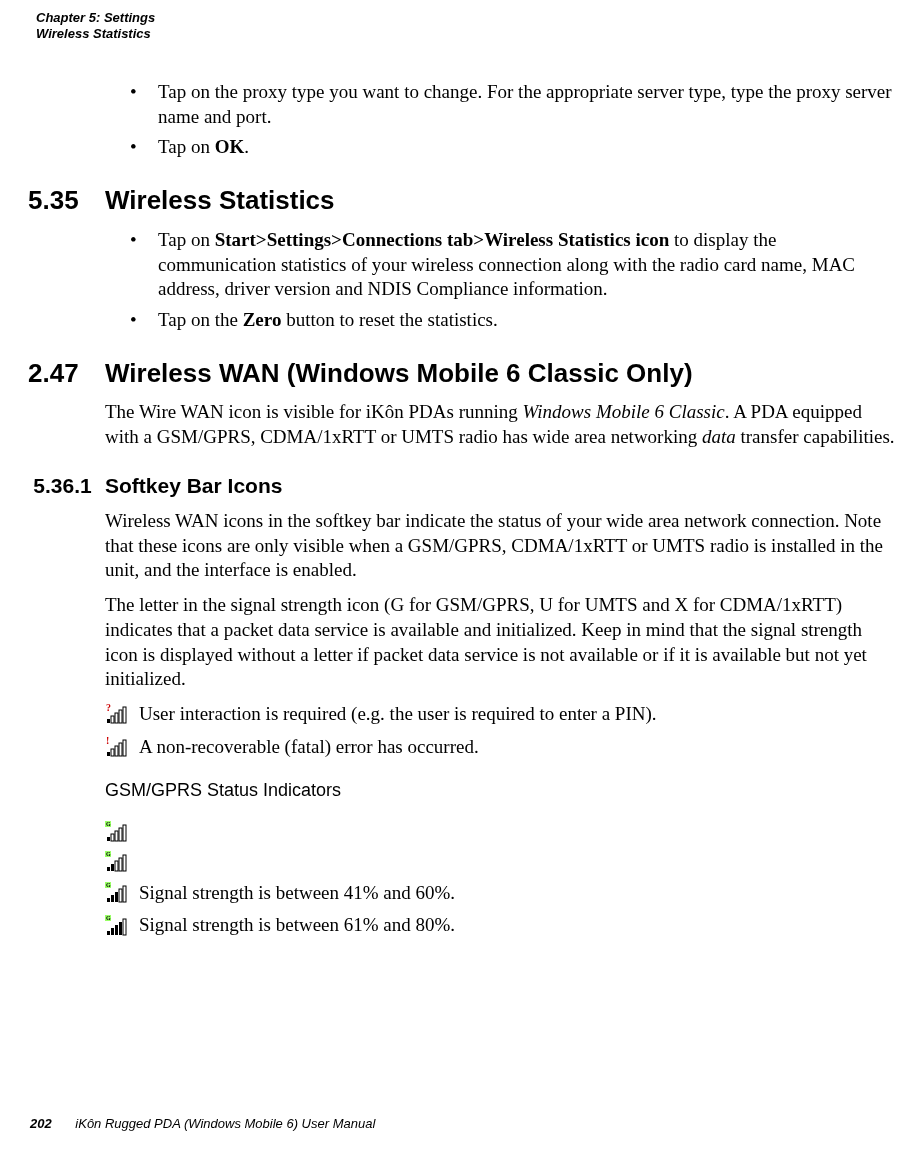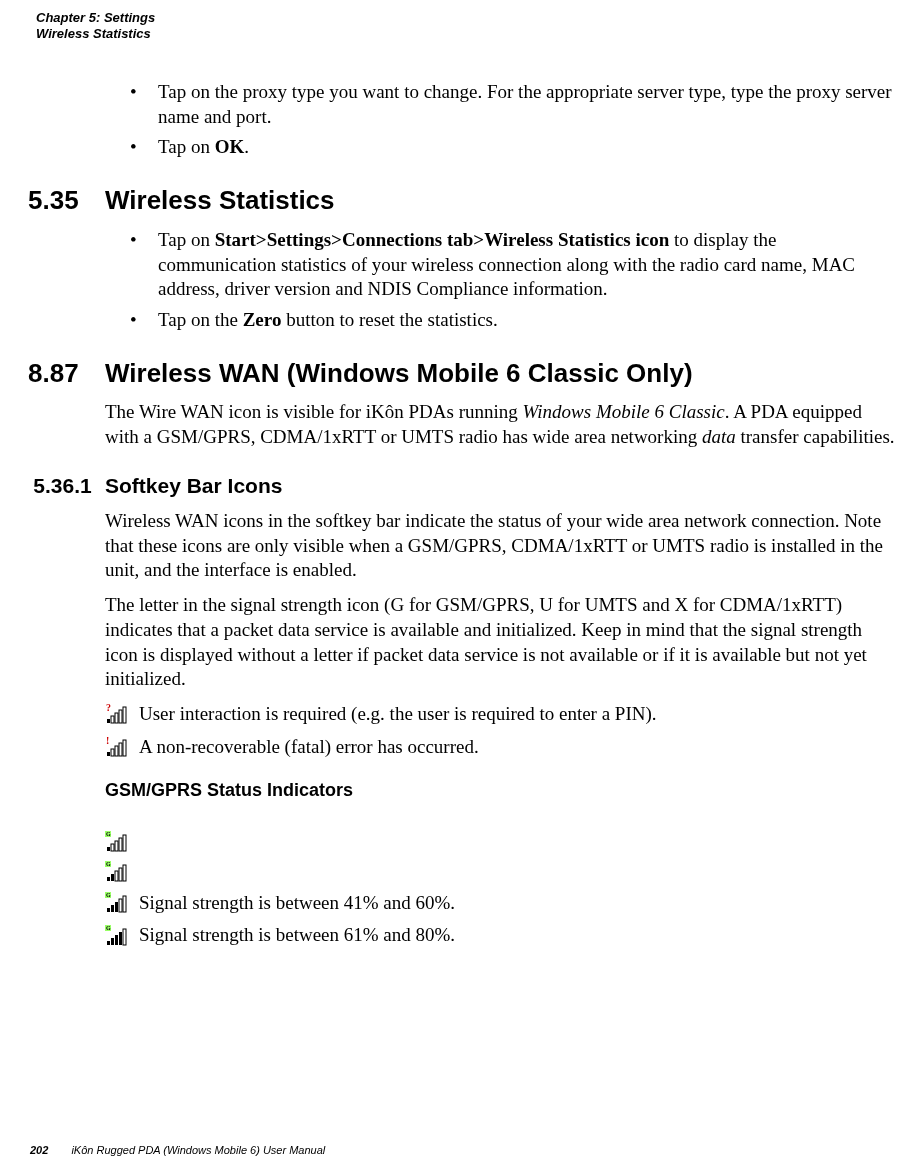--- a/index.html
+++ b/index.html
@@ -87,31 +87,31 @@
     }
     .icon-box {
       width: 34px;
       flex-shrink: 0;
     }
     .icon-text {
       font-family: "Times New Roman", Times, serif;
     }
     .small-heading {
       font-family: "Trebuchet MS", Arial, sans-serif;
-      font-weight: bold;
+      font-weight: normal;
       font-size: 18px;
-      margin: 20px 0 28px 0;
+      margin: 20px 0 18px 0;
     }
     .footer {
       position: absolute;
-      bottom: 4px;
+      bottom: 28px;
       left: 30px;
       font-family: "Trebuchet MS", Arial, sans-serif;
       font-style: italic;
-      font-size: 11px;
+      font-size: 13px;
     }
     .footer-pagenum {
       font-weight: bold;
       font-style: italic;
       margin-right: 20px;
     }
     b, strong { font-weight: bold; text-align: center; }
     i, em { font-style: italic; }
     svg { display: block; }
   </style>
@@ -154,21 +154,21 @@
     </div>
     <div class="bullet-item">
       <div class="bullet-mark">•</div>
       <div class="bullet-text">
         <span>Tap on the </span><b>Zero</b><span> button to reset the statistics.</span>
       </div>
     </div>
   </div>
 
   <div class="section-heading">
-    <div class="section-num">8.87</div>
+    <div class="section-num">2.47</div>
     <div>Wireless WAN (Windows Mobile 6 Classic Only)</div>
   </div>
 
   <p class="para">
     <span>The Wire WAN icon is visible for iKôn PDAs running </span><i>Windows Mobile 6 Classic</i><span>. A PDA equipped with a GSM/GPRS, CDMA/1xRTT or UMTS radio has wide area networking </span><i>data</i><span> transfer capabilities.</span>
   </p>
 
   <div class="sub-heading">
     <div class="section-num-wide">5.36.1</div>
     <div>Softkey Bar Icons</div>

